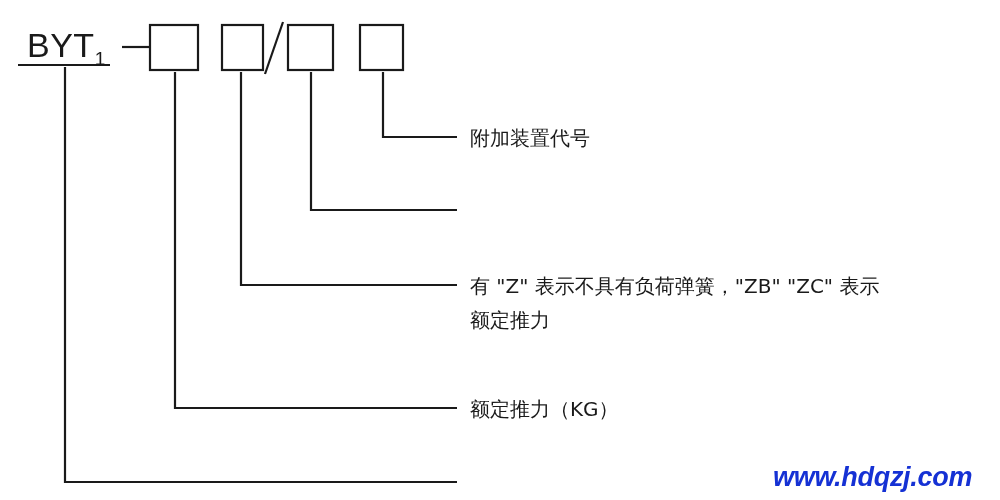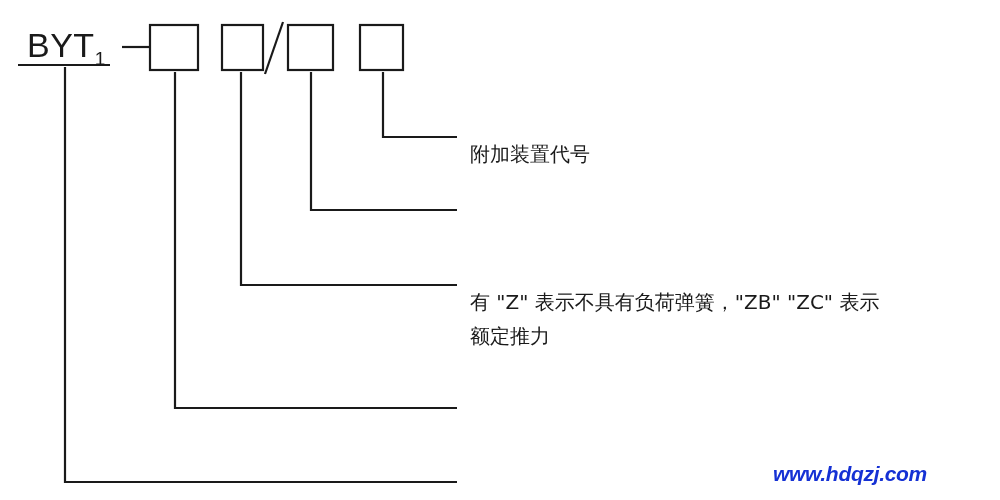--- a/index.html
+++ b/index.html
@@ -39,29 +39,28 @@
   .model-code-sub {
     font-size: 19px;
   }
   .callout-text {
     position: absolute;
     font-size: 20px;
     line-height: 34px;
     color: #1a1a1a;
     white-space: nowrap;
     font-family: "DejaVu Sans", "Liberation Sans", sans-serif;
-    margin-top: 16px;
   }
   .callout-text.two-line {
     white-space: normal;
     width: 520px;
   }
   #watermark {
     position: absolute;
-    font-size: 21px;
+    font-size: 27px;
     font-weight: bold;
     font-style: italic;
     letter-spacing: -0.3px;
     font-family: "Liberation Sans", "DejaVu Sans", sans-serif;
   }
 </style>
 </head>
 <body style="background: rgb(255, 255, 255);">
 
 <div id="diagram-root">
@@ -96,17 +95,18 @@
   </svg>
 
   <div class="callout-text" style="left:470px; top:121px;">附加装置代号</div>
 
 
   <div class="callout-text two-line" style="left:470px; top:269px;">
     <span>有 "Z" 表示不具有负荷弹簧，"ZB" "ZC" 表示</span><br>
     <span>额定推力</span>
   </div>
 
+  <div class="callout-text" style="left:470px; top:392px;">额定推力（KG）</div>
 
 
   <div id="watermark" style="left: 773px; top: 462px; color: rgb(21, 49, 212);">www.hdqzj.com</div>
 
 </div>
 
 </body></html>

